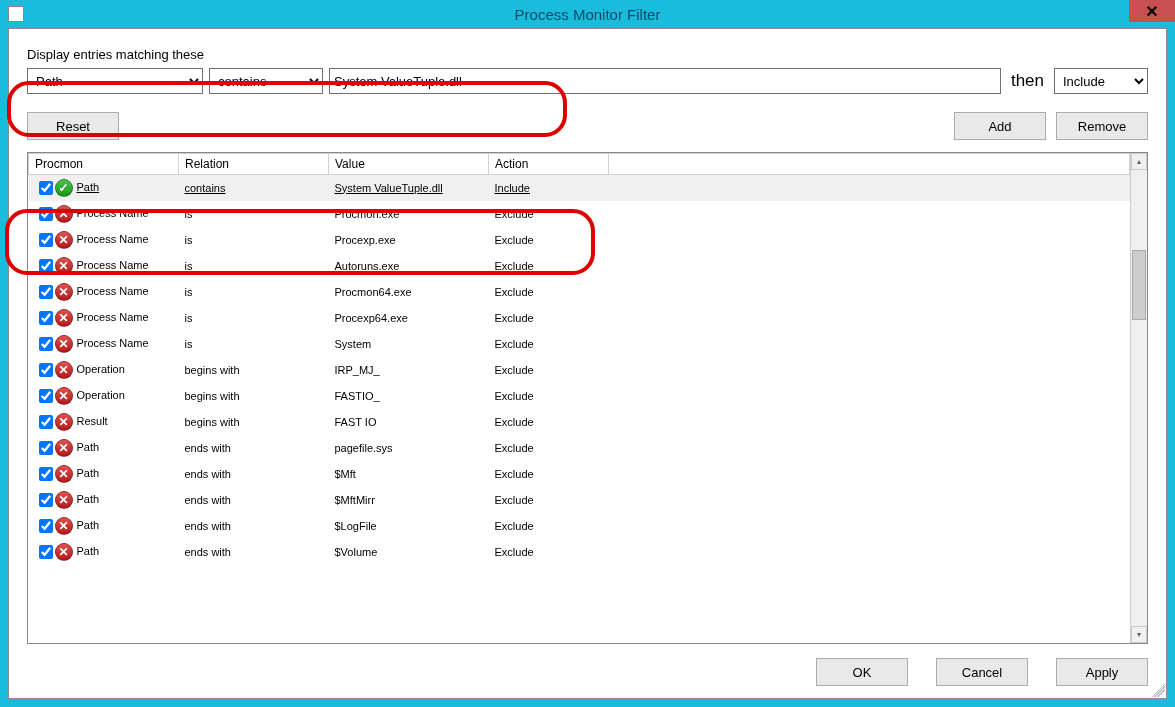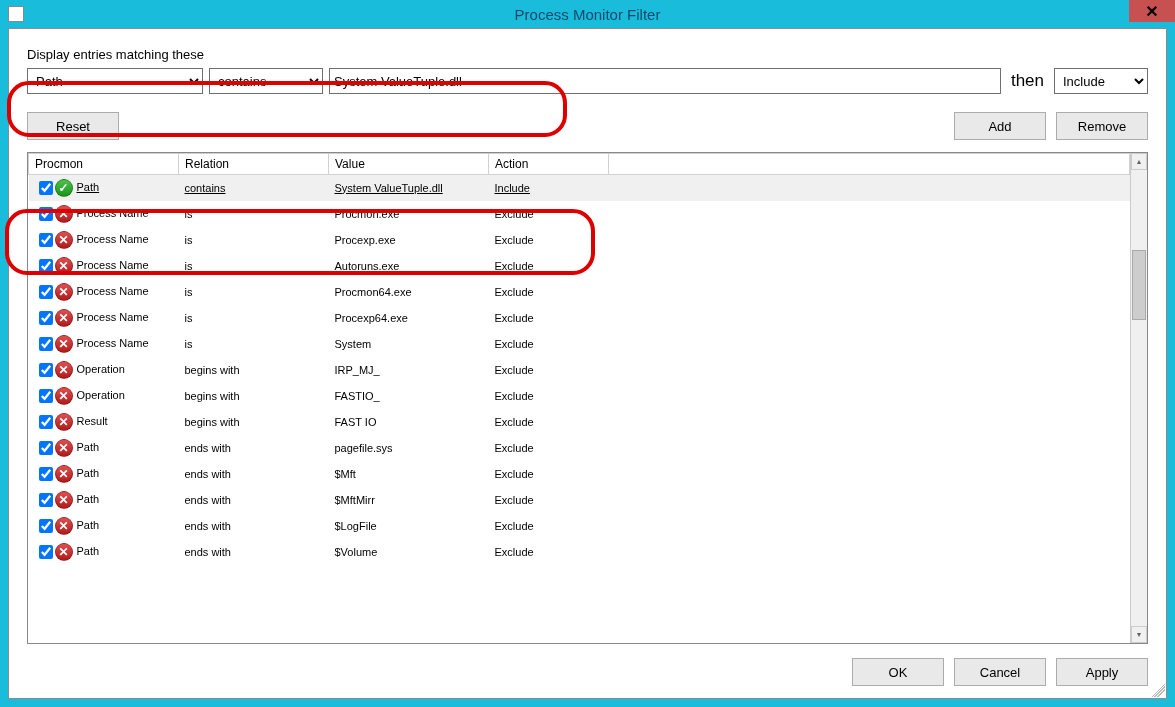--- a/index.html
+++ b/index.html
@@ -187,21 +187,21 @@
   }
   .icon.include { background: linear-gradient(#4cc24c,#1a961a); }
   .icon.exclude { background: linear-gradient(#e05050,#b21a1a); }
   .col-c1 { width: 150px; }
   .col-c2 { width: 150px; }
   .col-c3 { width: 160px; }
   .col-c4 { width: 120px; }
   .footer {
     display: flex;
     justify-content: flex-end;
-    gap: 10px;
+    gap: 28px;
     margin-top: 14px;
   }
   .resize {
     position: absolute;
     right: 1px; bottom: 1px;
     width: 14px; height: 14px;
     background:
       linear-gradient(135deg, transparent 0 50%, #bbb 50% 55%, transparent 55% 60%, #bbb 60% 65%, transparent 65% 70%, #bbb 70% 75%, transparent 75%);
   }
   

